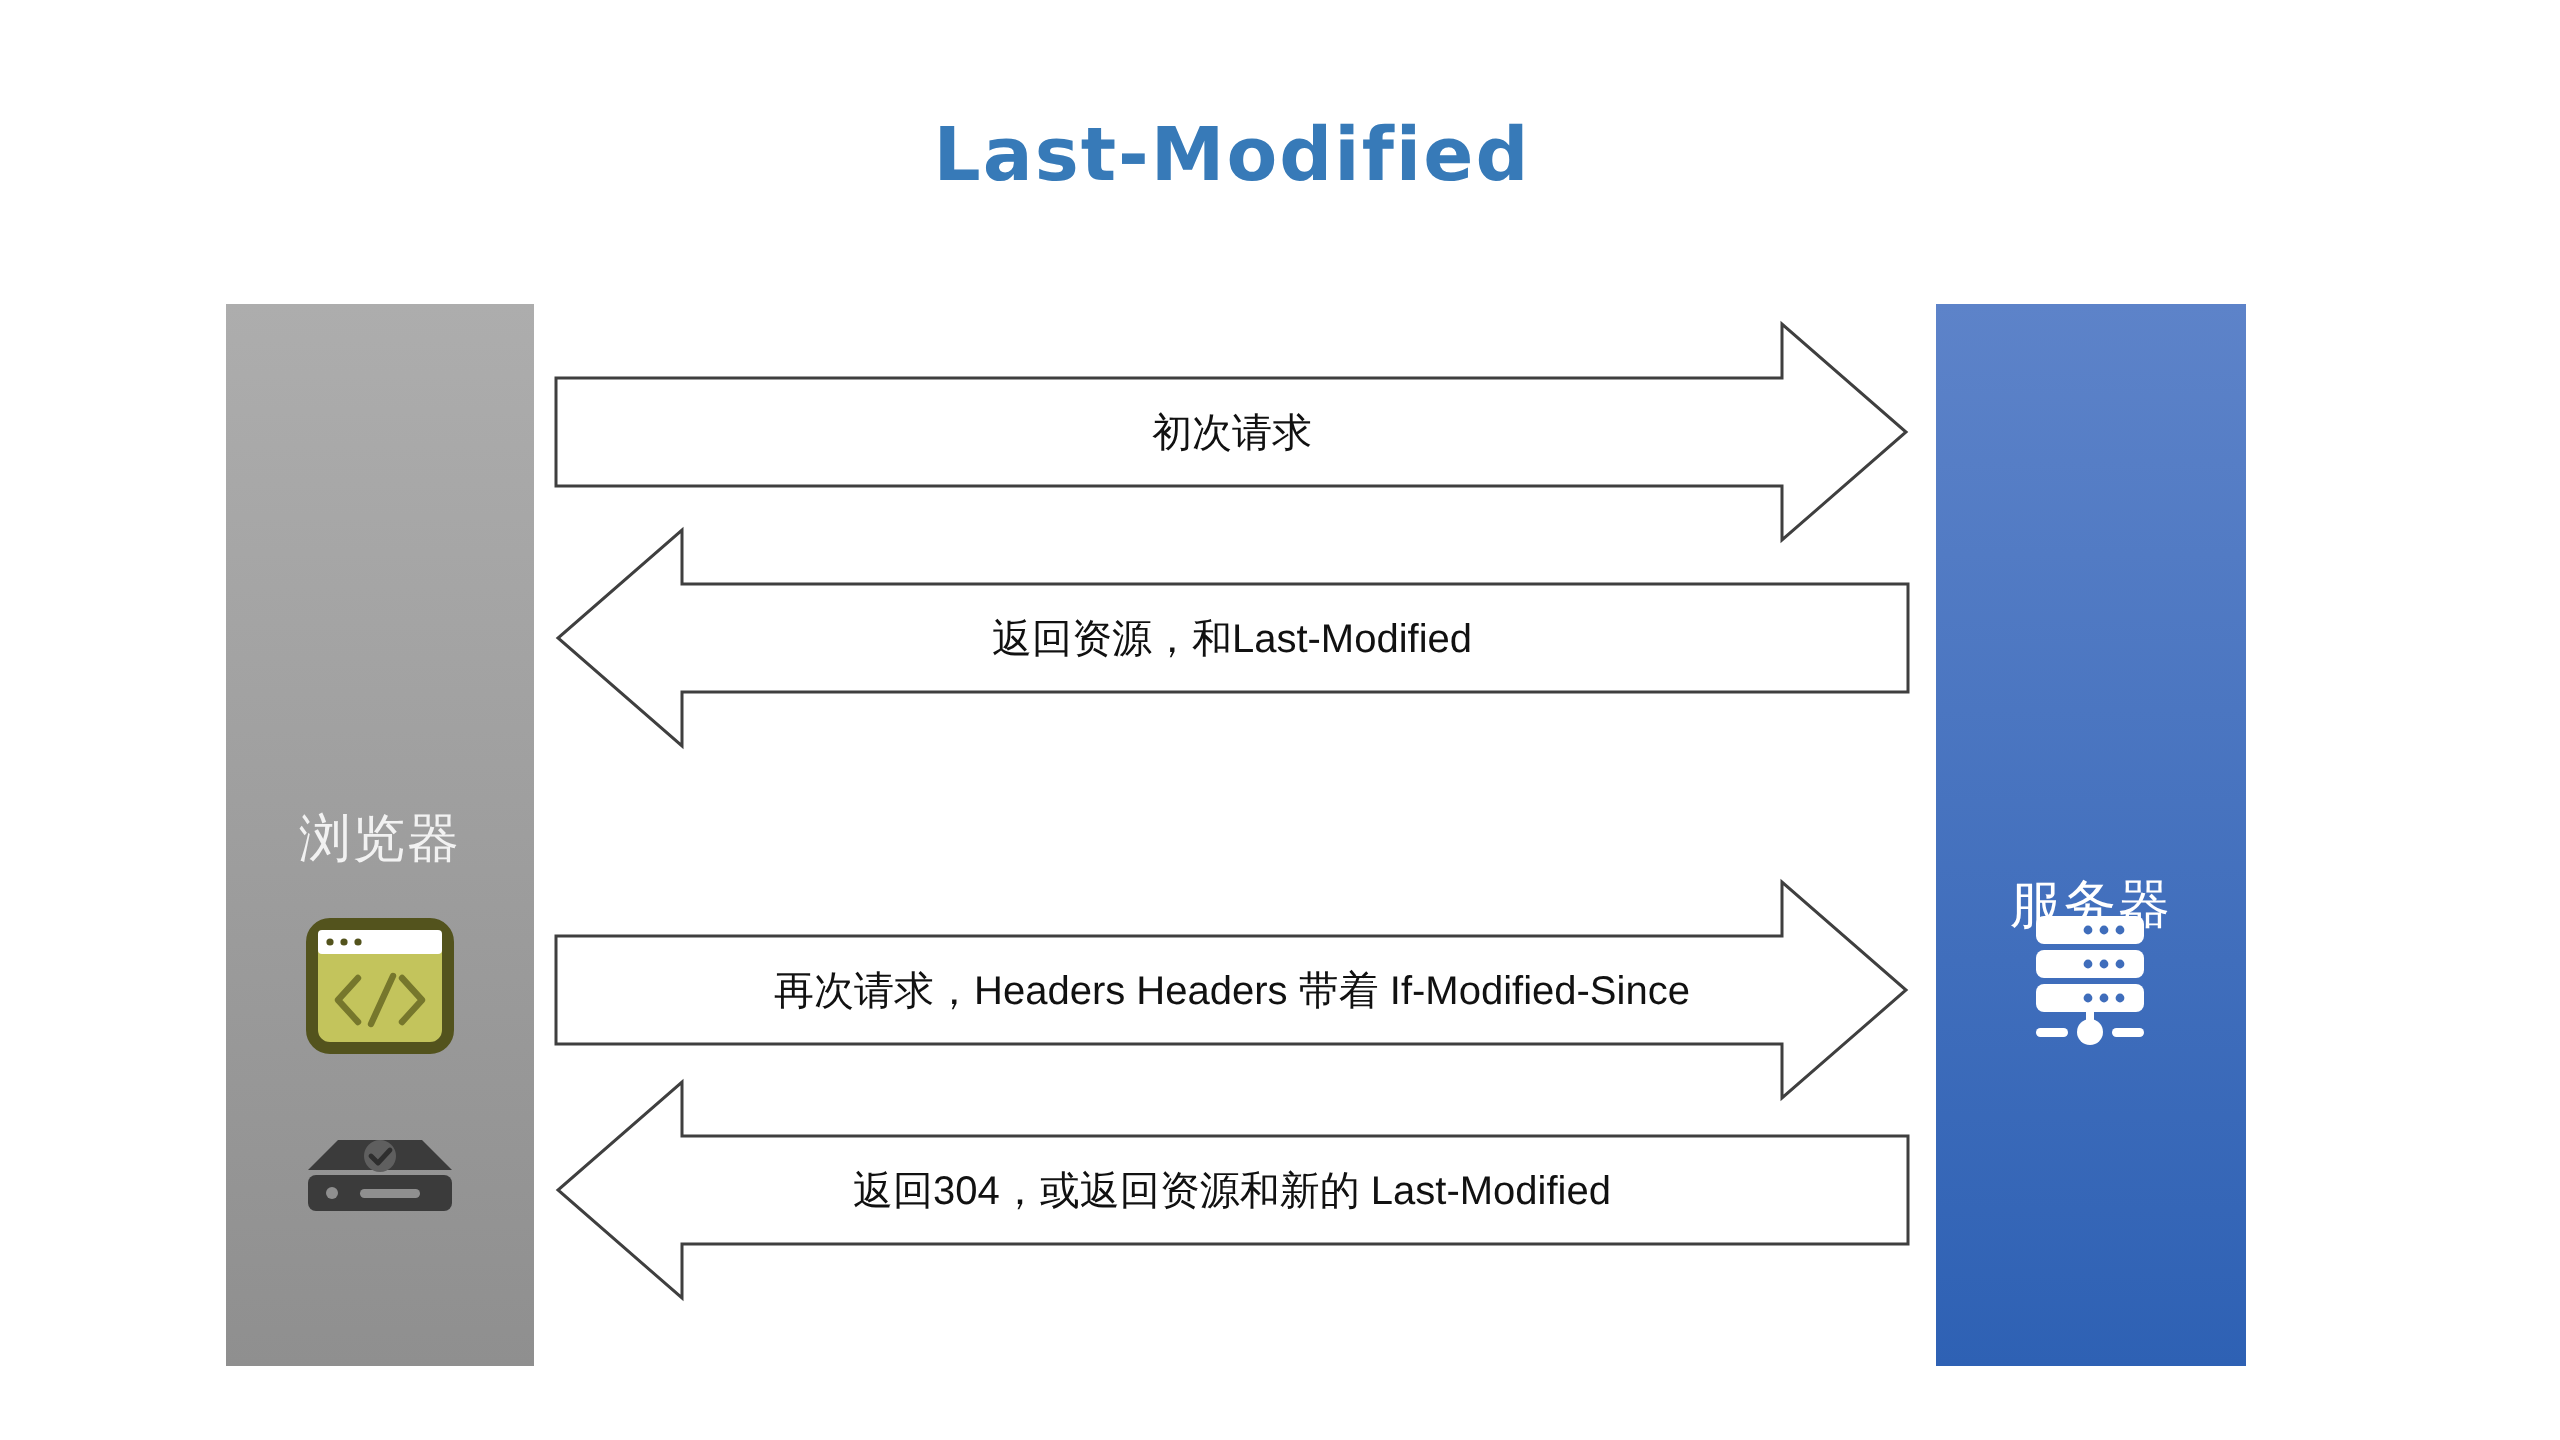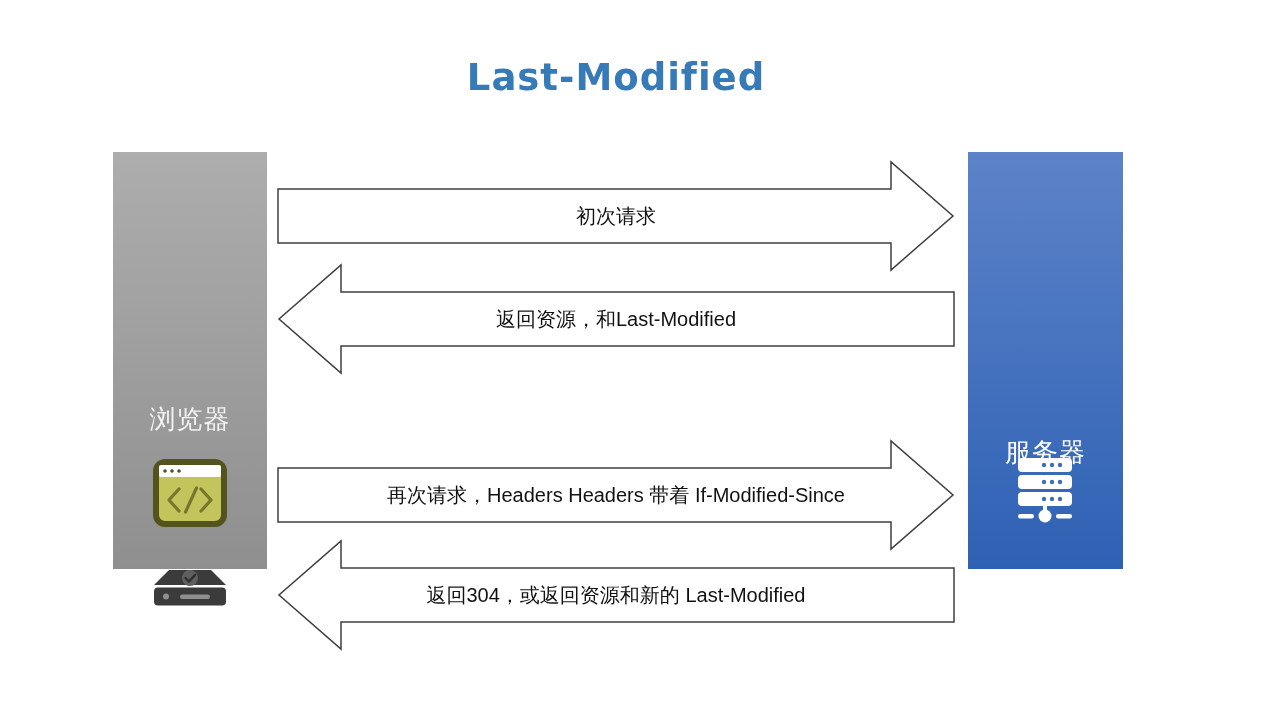--- a/index.html
+++ b/index.html
@@ -4,21 +4,21 @@
 <style>
   * { margin:0; padding:0; box-sizing:border-box; }
   html,body { width:1280px; height:720px; background:#fff; overflow:hidden;
               font-family:"Liberation Sans","DejaVu Sans",sans-serif; }
   #stage { position:relative; width:1280px; height:720px; background:#ffffff; }
 
   .title { position:absolute; left:616px; top:40px; transform:translateX(-50%);
            font-size:37px; font-weight:bold; letter-spacing:1px; color:#377ab8;
            font-family:"DejaVu Sans","Liberation Sans",sans-serif; white-space:nowrap;margin-top:16px; }
 
-  .panel { position:absolute; top:152px; width:154px; height:417px; }
+  .panel { position:absolute; top:152px; width:154px; height:531px; }
   .panel.browser { left:113px; background:linear-gradient(180deg,#adadad 0%,#8f8f8f 100%); }
   .panel.server  { left:968px; width:155px; background:linear-gradient(180deg,#5d83c9 0%,#2e61b4 100%); }
 
   .panel-label { position:absolute; top:250px; left:0; width:100%; text-align:center;
                  font-size:26px; letter-spacing:1px; }
   .panel.browser .panel-label { color:#f2f2f2; }
   .panel.server  .panel-label { color:#ffffff;margin-top:33px; }
 
   .icon { position:absolute; }
   .icon.browser-window { left:39px; top:306px; }

